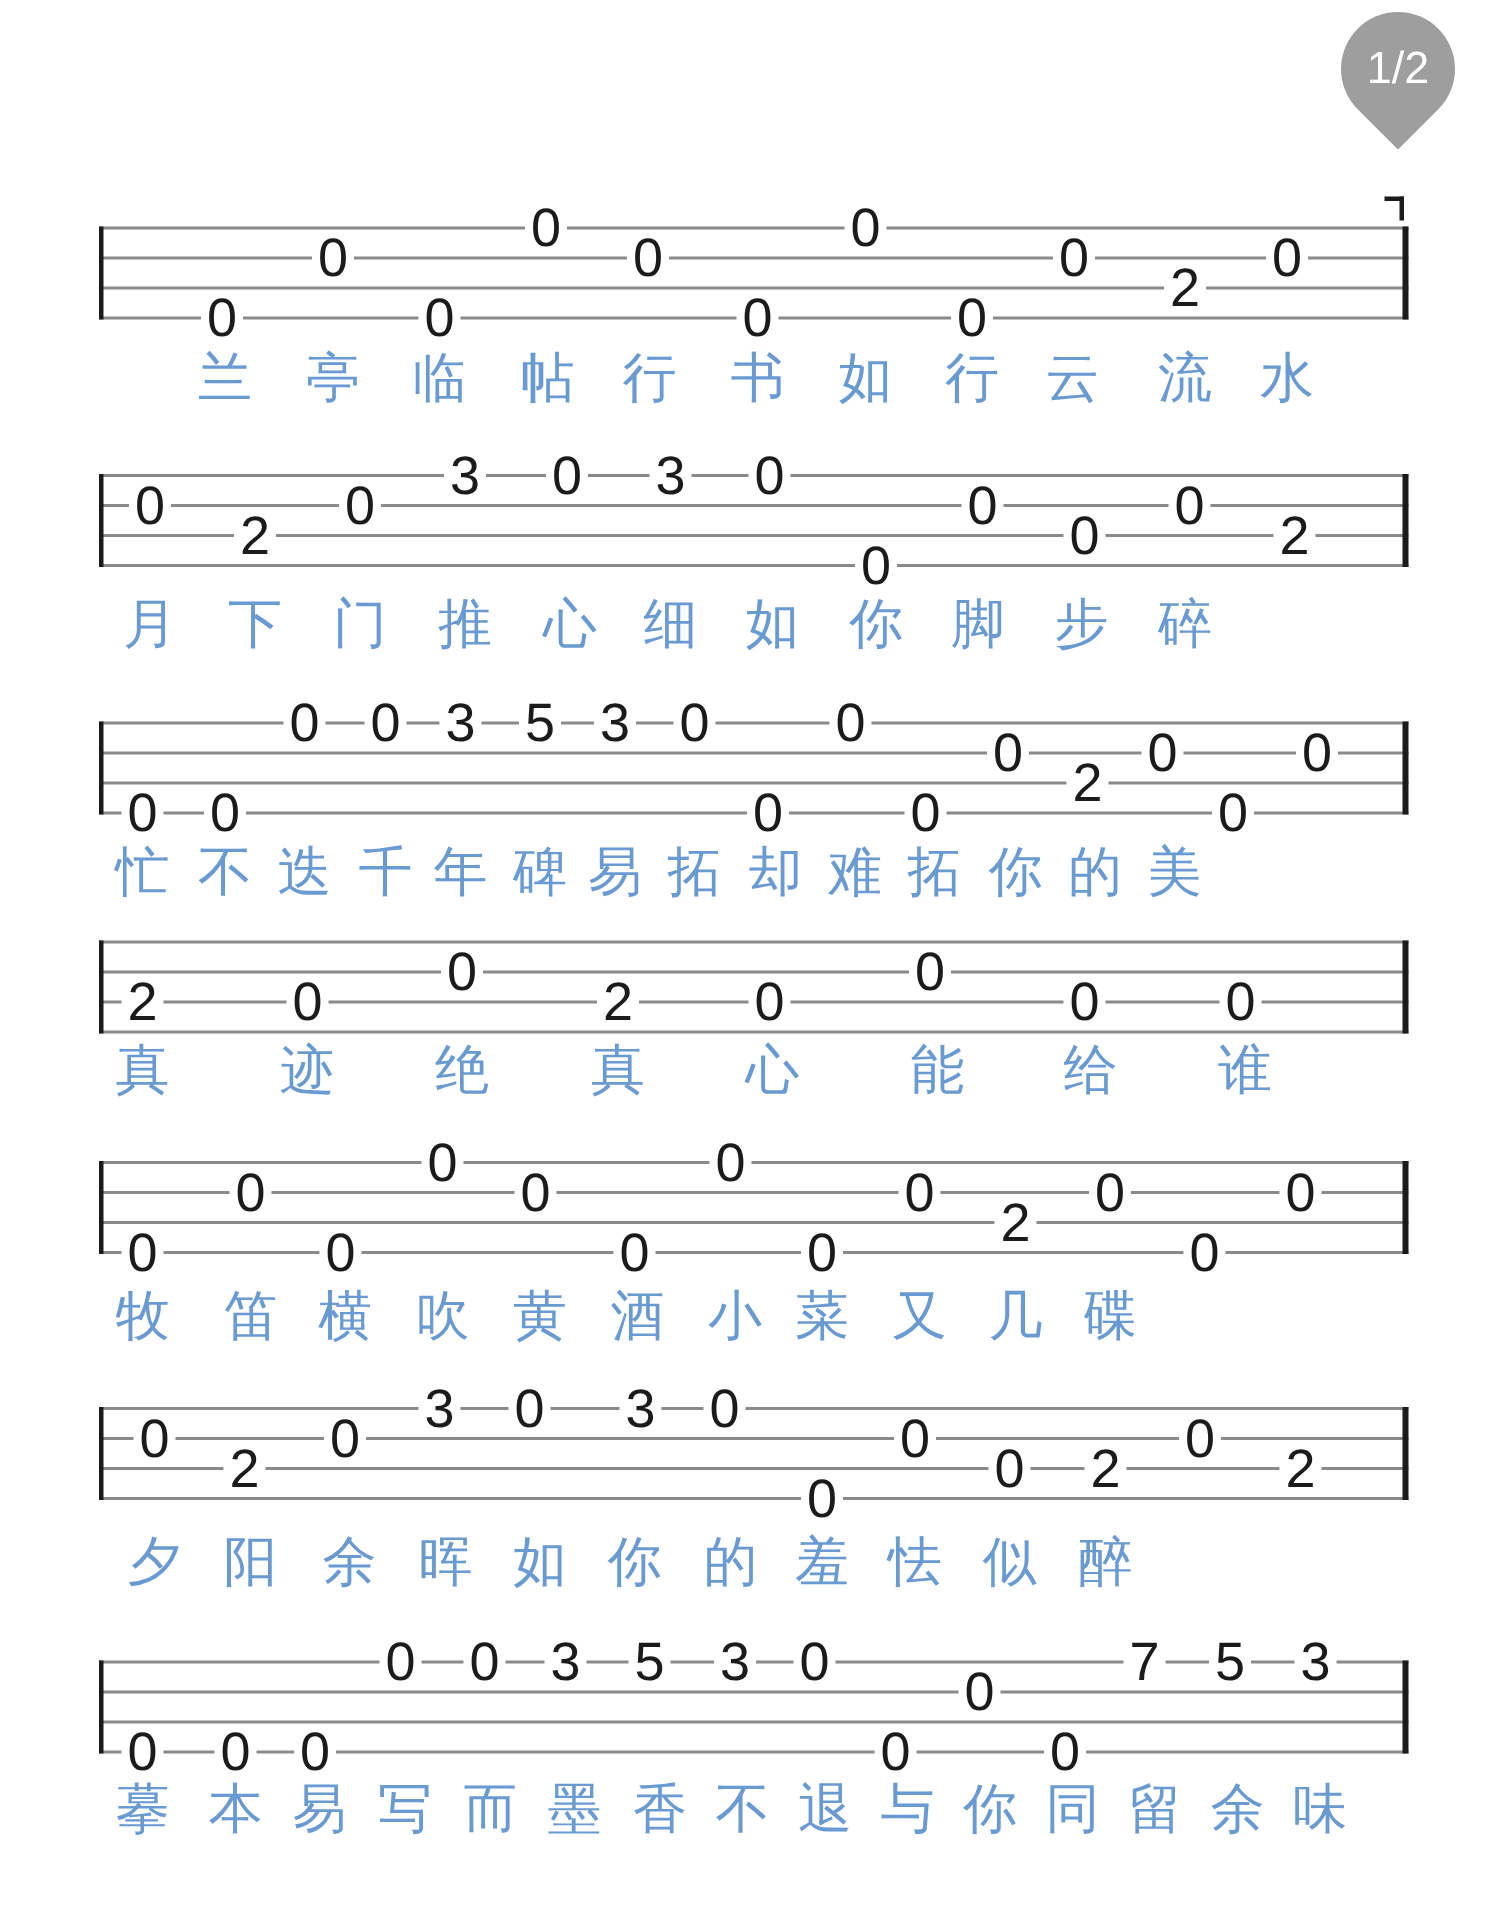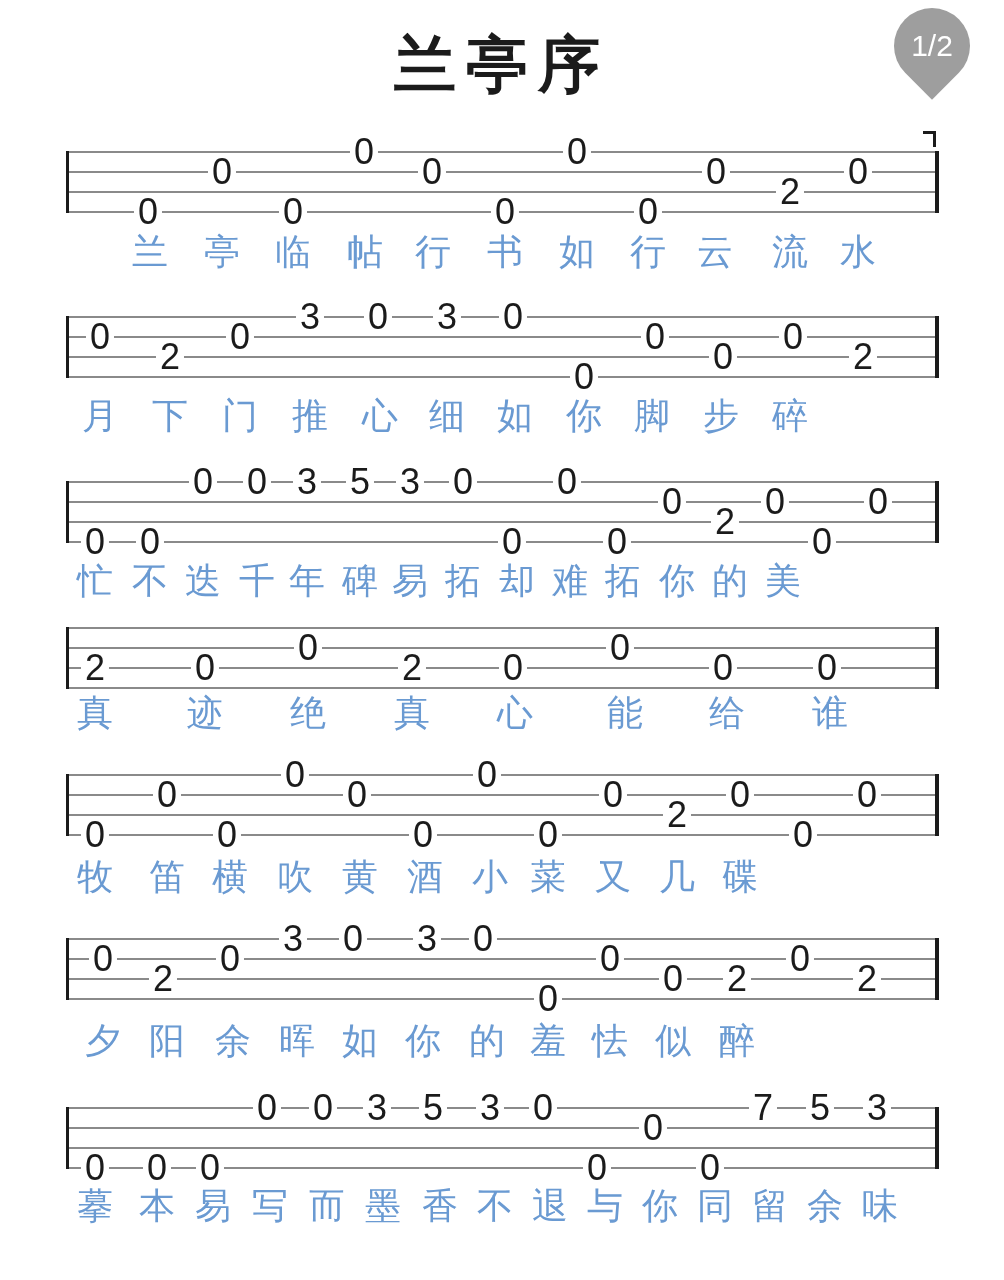--- a/index.html
+++ b/index.html
@@ -43,21 +43,20 @@
   }
   .ending-mark {
     position:absolute; width:10px; height:13px;
     border-top:3px solid var(--ink,#222); border-right:3px solid var(--ink,#222);
   }
 </style>
 </head>
 <body>
 
 <div class="page">
-  <div class="title">兰亭序</div>
   <div class="pin">
     <div class="pin-label">1/2</div>
   </div>
   <div id="sheet">
       <div class="staff-line" style="left: 66px; width: 873px; top: 151px;"></div>
       <div class="staff-line" style="left: 66px; width: 873px; top: 171px;"></div>
       <div class="staff-line" style="left: 66px; width: 873px; top: 191px;"></div>
       <div class="staff-line" style="left: 66px; width: 873px; top: 211px;"></div>
       <div class="barline" style="left: 66px; width: 3px; top: 151px; height: 62px;"></div>
       <div class="barline" style="left: 935px; width: 4px; top: 151px; height: 62px;"></div>

